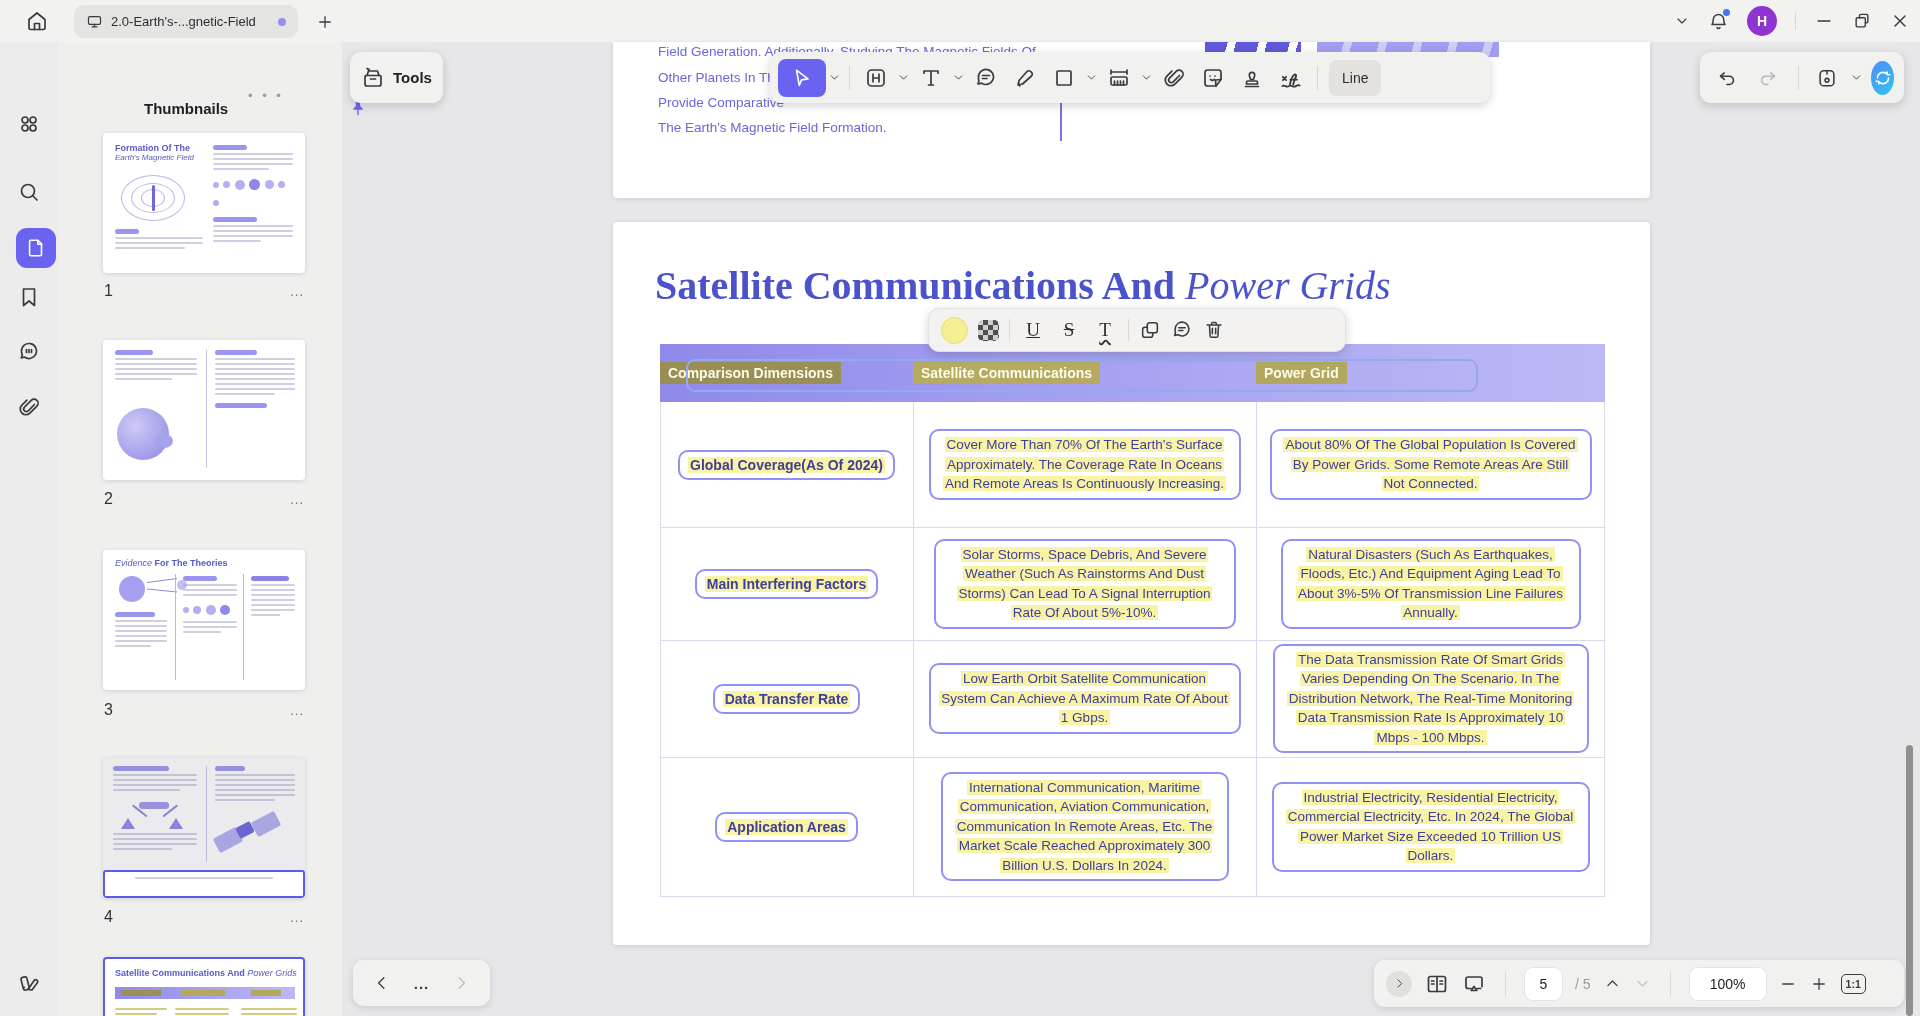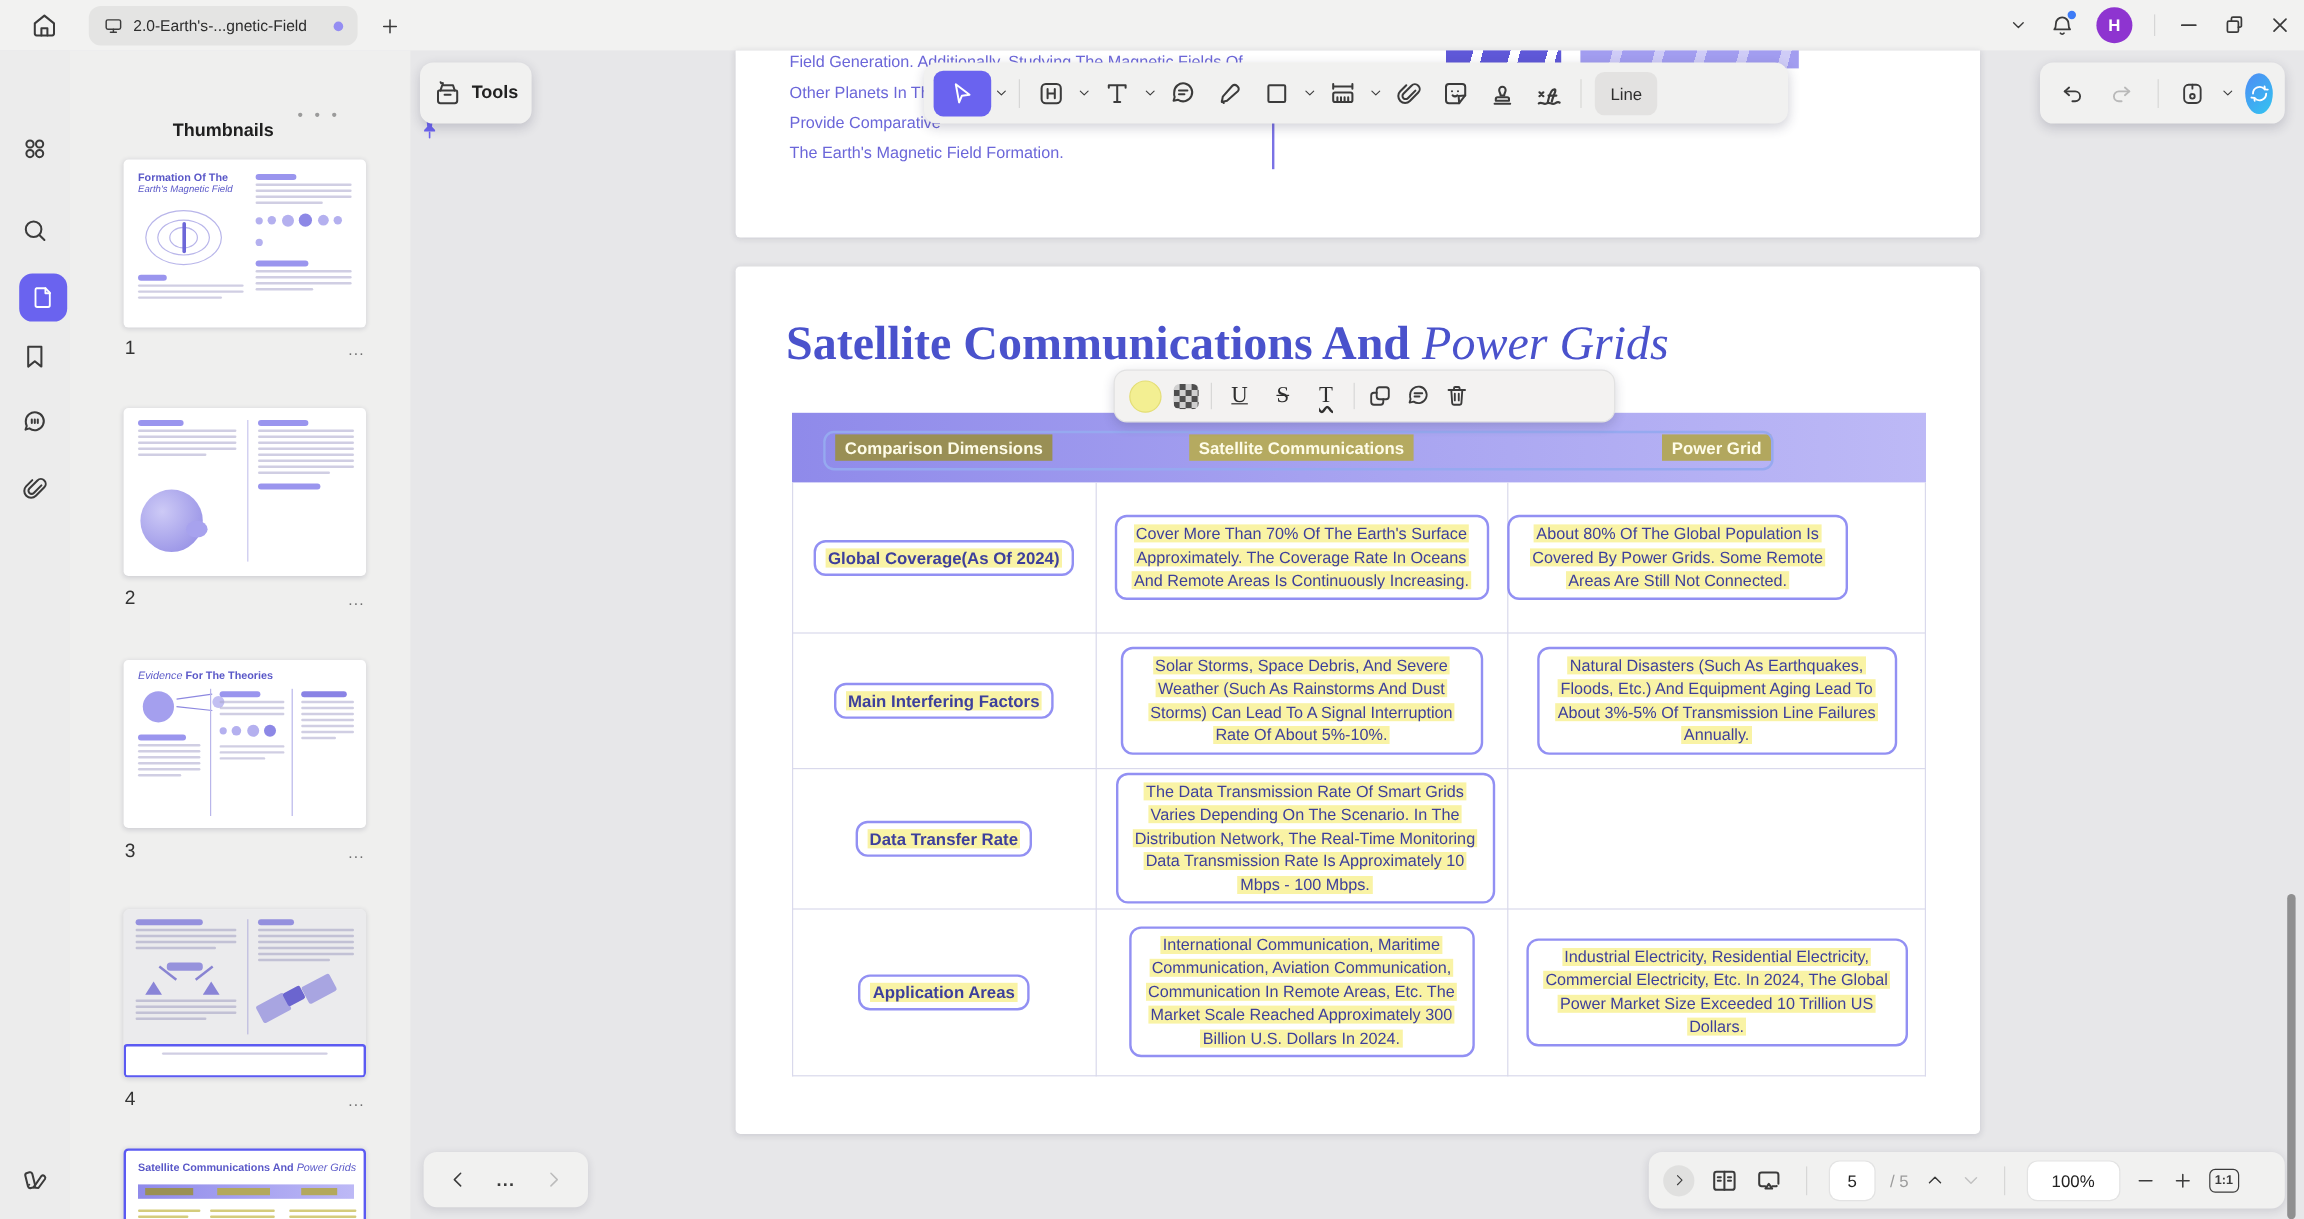--- a/index.html
+++ b/index.html
@@ -51,21 +51,21 @@
   .p4-vline{position:absolute;left:447px;top:16px;width:2px;height:83px;background:#7A72E5}
   .decorA{position:absolute;left:592px;top:0;width:96px;height:16px;background:repeating-linear-gradient(105deg,#5F58D8 0 22px,#fff 22px 30px)}
   .decorB{position:absolute;left:704px;top:0;width:182px;height:15px;background:repeating-linear-gradient(105deg,#A29DF0 0 26px,#cfccf7 26px 34px)}
   .p5-title{position:absolute;left:42px;top:40px;font-family:"Liberation Serif",serif;font-size:40px;color:#4A52CC;white-space:nowrap}
   .p5-title b{font-weight:700}
   .p5-title i{font-weight:400}
 
   
   .dtable{position:absolute;left:47px;top:122px;width:945px;height:553px}
   .thead{position:absolute;left:0;top:0;width:945px;height:58px;background:linear-gradient(90deg,#8F8AEA 0%,#A5A1F0 45%,#BDB9F6 100%);display:flex;align-items:center}
-  .thcell{display:flex;align-items:center;justify-content:center}
+  .thcell{display:flex;align-items:center;justify-content:flex-start}
   .thspan{color:#FEFCE8;font-weight:700;font-size:14px;padding:3px 8px;white-space:nowrap}
   .th-sel{position:absolute;left:26px;top:15px;width:792px;height:33px;border:2px solid #96A9F0;border-radius:9px}
   .gridv{position:absolute;top:58px;height:495px;width:1px;background:#D9D9EC}
   .gridh{position:absolute;left:0;width:945px;height:1px;background:#D9D9EC}
   .trow{position:absolute;left:0;width:945px;display:flex}
   .tcell{display:flex;align-items:center;justify-content:center}
   .hl-block{border:2px solid rgba(134,132,242,.9);border-radius:10px;padding:4px 8px;text-align:center;color:#3D3F9C;font-size:13.5px;line-height:19.5px;font-weight:500}
   .hl-block .hl{background:#F9F3A5;padding:0 2px;box-decoration-break:clone;-webkit-box-decoration-break:clone}
   .dim-box{font-weight:700;font-size:14px;line-height:18px}
 
@@ -442,40 +442,43 @@
     <span class="gridh" style="top:413px"></span>
     <span class="gridh" style="top:552px"></span>
 
     <div class="trow" style="top:58px;height:125px">
       <div class="tcell" style="width:253px">
           <div class="hl-block dim-box"><span class="hl">Global Coverage(As Of 2024)</span></div>
         </div>
       <div class="tcell" style="width:343px">
           <div class="hl-block" style="max-width:312px"><span class="hl">Cover More Than 70% Of The Earth's Surface Approximately. The Coverage Rate In Oceans And Remote Areas Is Continuously Increasing.</span></div>
         </div>
-      <div class="tcell" style="width:284px">
+      <div class="tcell" style="width:349px">
           <div class="hl-block" style="max-width:322px"><span class="hl">About 80% Of The Global Population Is Covered By Power Grids. Some Remote Areas Are Still Not Connected.</span></div>
         </div>
     </div>
 
     <div class="trow" style="top:183px;height:113px">
       <div class="tcell" style="width:253px">
           <div class="hl-block dim-box"><span class="hl">Main Interfering Factors</span></div>
         </div>
       <div class="tcell" style="width:343px">
           <div class="hl-block" style="max-width:302px"><span class="hl">Solar Storms, Space Debris, And Severe Weather (Such As Rainstorms And Dust Storms) Can Lead To A Signal Interruption Rate Of About 5%-10%.</span></div>
         </div>
       <div class="tcell" style="width:349px">
           <div class="hl-block" style="max-width:300px"><span class="hl">Natural Disasters (Such As Earthquakes, Floods, Etc.) And Equipment Aging Lead To About 3%-5% Of Transmission Line Failures Annually.</span></div>
         </div>
     </div>
 
     <div class="trow" style="top:296px;height:117px">
       <div class="tcell" style="width:253px">
           <div class="hl-block dim-box"><span class="hl">Data Transfer Rate</span></div>
+        </div>
+      <div class="tcell" style="width:343px">
+          <div class="hl-block" style="max-width:312px"><span class="hl">Low Earth Orbit Satellite Communication System Can Achieve A Maximum Rate Of About 1 Gbps.</span></div>
         </div>
       <div class="tcell" style="width:349px">
           <div class="hl-block" style="max-width:316px"><span class="hl">The Data Transmission Rate Of Smart Grids Varies Depending On The Scenario. In The Distribution Network, The Real-Time Monitoring Data Transmission Rate Is Approximately 10 Mbps - 100 Mbps.</span></div>
         </div>
     </div>
 
     <div class="trow" style="top:413px;height:139px">
       <div class="tcell" style="width:253px">
           <div class="hl-block dim-box"><span class="hl">Application Areas</span></div>
         </div>

